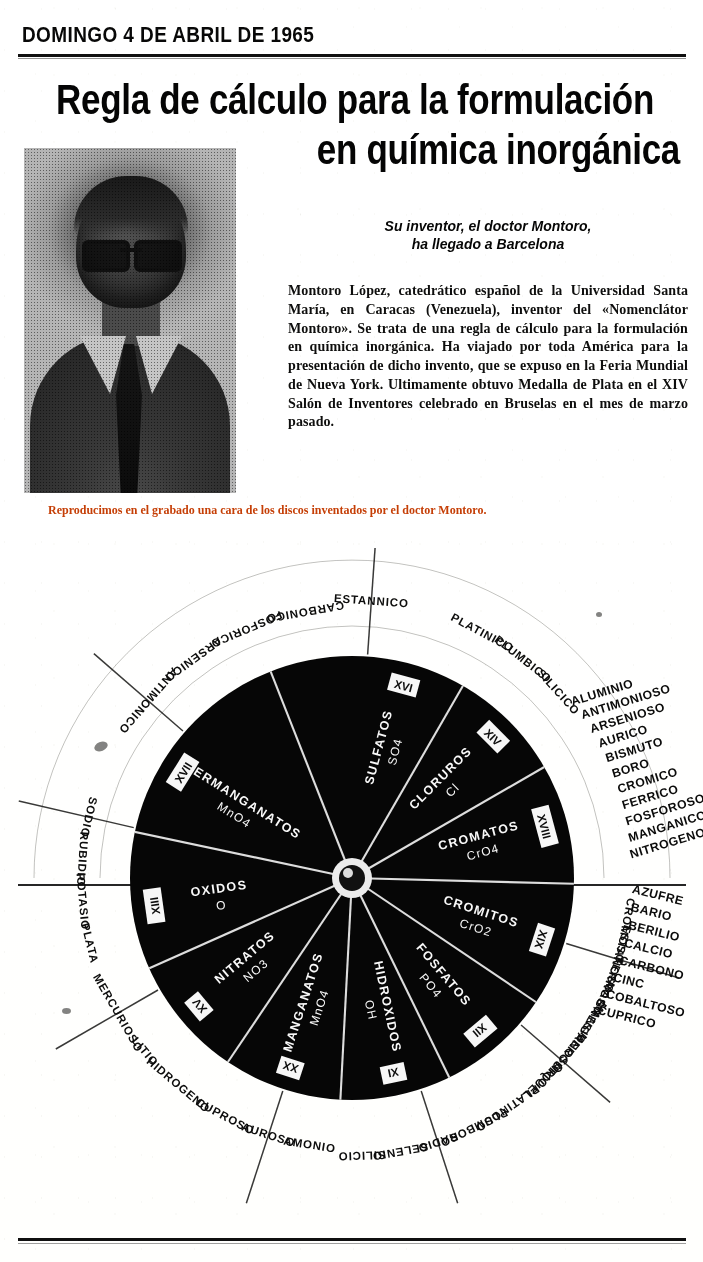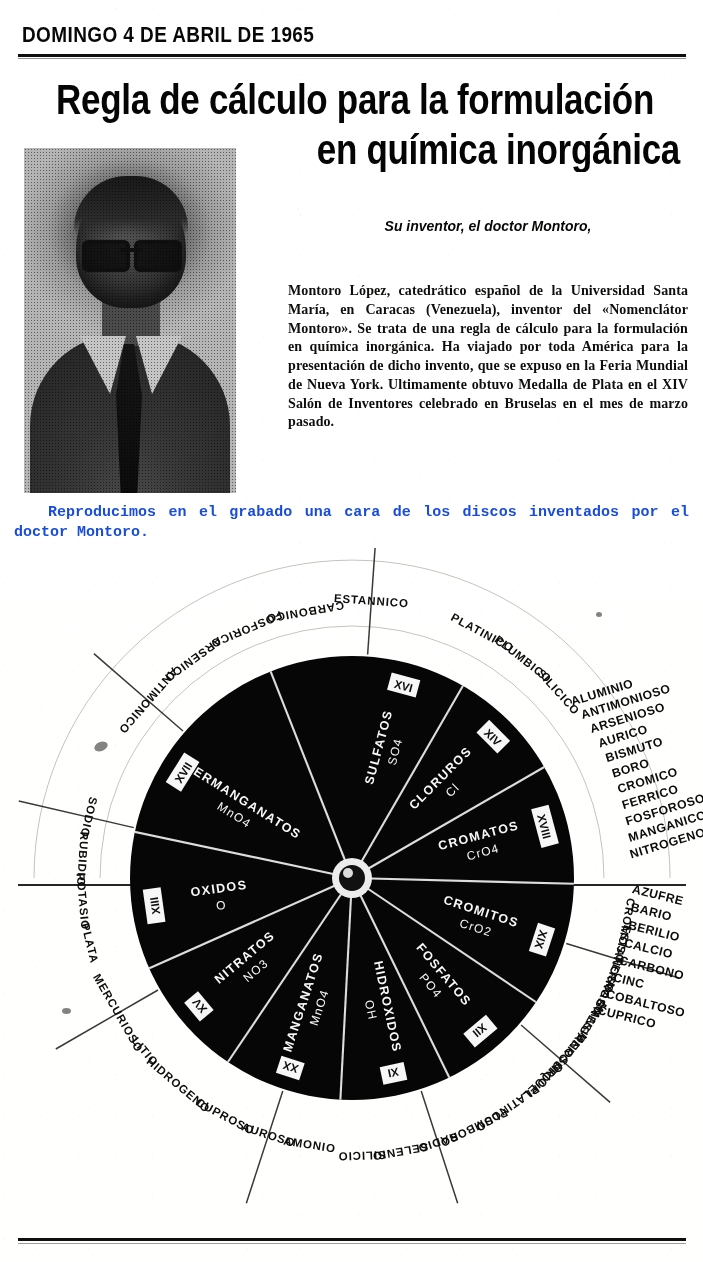--- a/index.html
+++ b/index.html
@@ -207,27 +207,27 @@
     text-align: justify;
     color: #121212;
     letter-spacing: 0.1px;
   }
 
   .caption {
     position: absolute;
     left: 14px;
     top: 503px;
     width: 675px;
-    font-family: Liberation Mono, monospace;
+    font-family: Liberation Serif, serif;
     font-weight: bold;
-    font-size: 15px;
+    font-size: 12px;
     line-height: 1.33;
     text-align: justify;
     text-indent: 34px;
-    color: #1d4ed8;
+    color: #c2410c;
   }
 
   
   .diagram {
     position: absolute;
     left: 0;
     top: 548px;
     width: 703px;
     height: 672px;
   }
@@ -287,20 +287,21 @@
   <div class="ph-glasses"></div>
   <div class="ph-bridge"></div>
   <div class="ph-collar-l"></div>
   <div class="ph-collar-r"></div>
   <div class="ph-tie"></div>
   <div class="photo-dots"></div>
 </div>
 
 <div class="subhead">
   <span class="s1">Su inventor, el doctor Montoro,</span>
+  <span class="s2">ha llegado a Barcelona</span>
 </div>
 
 <div class="body-col">Montoro López, catedrático español de la Universidad Santa María, en Caracas (Venezuela), inventor del «Nomenclátor Montoro». Se trata de una regla de cálculo para la formulación en química inorgánica. Ha viajado por toda América para la presentación de dicho invento, que se expuso en la Feria Mundial de Nueva York. Ultimamente obtuvo Medalla de Plata en el XIV Salón de Inventores celebrado en Bruselas en el mes de marzo pasado.</div>
 
 <div class="caption">Reproducimos en el grabado una cara de los discos inventados por el doctor Montoro.</div>
 
 <div class="rule-mid"></div>
 
 <div class="diagram">
   <svg width="703" height="672" viewBox="0 0 703 672">

